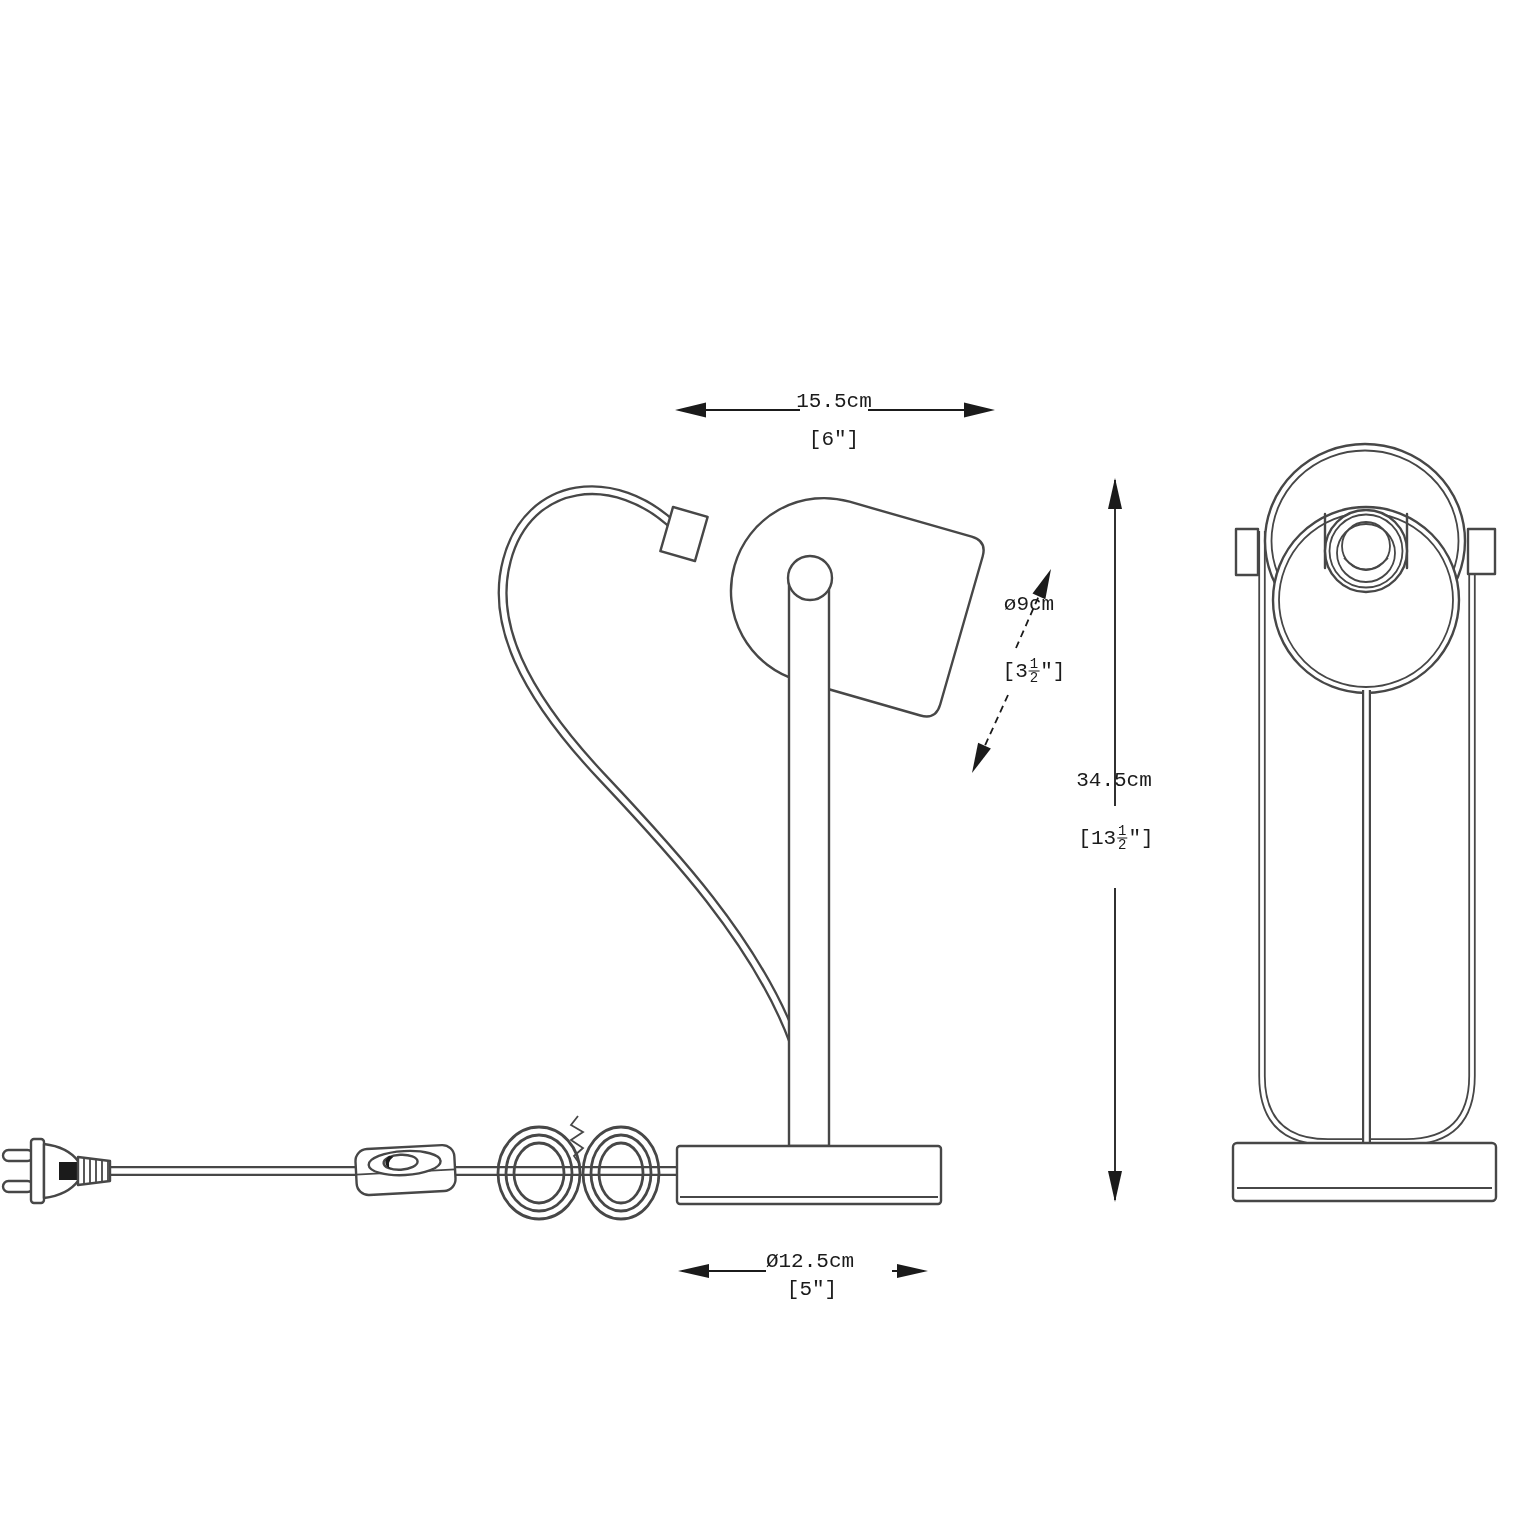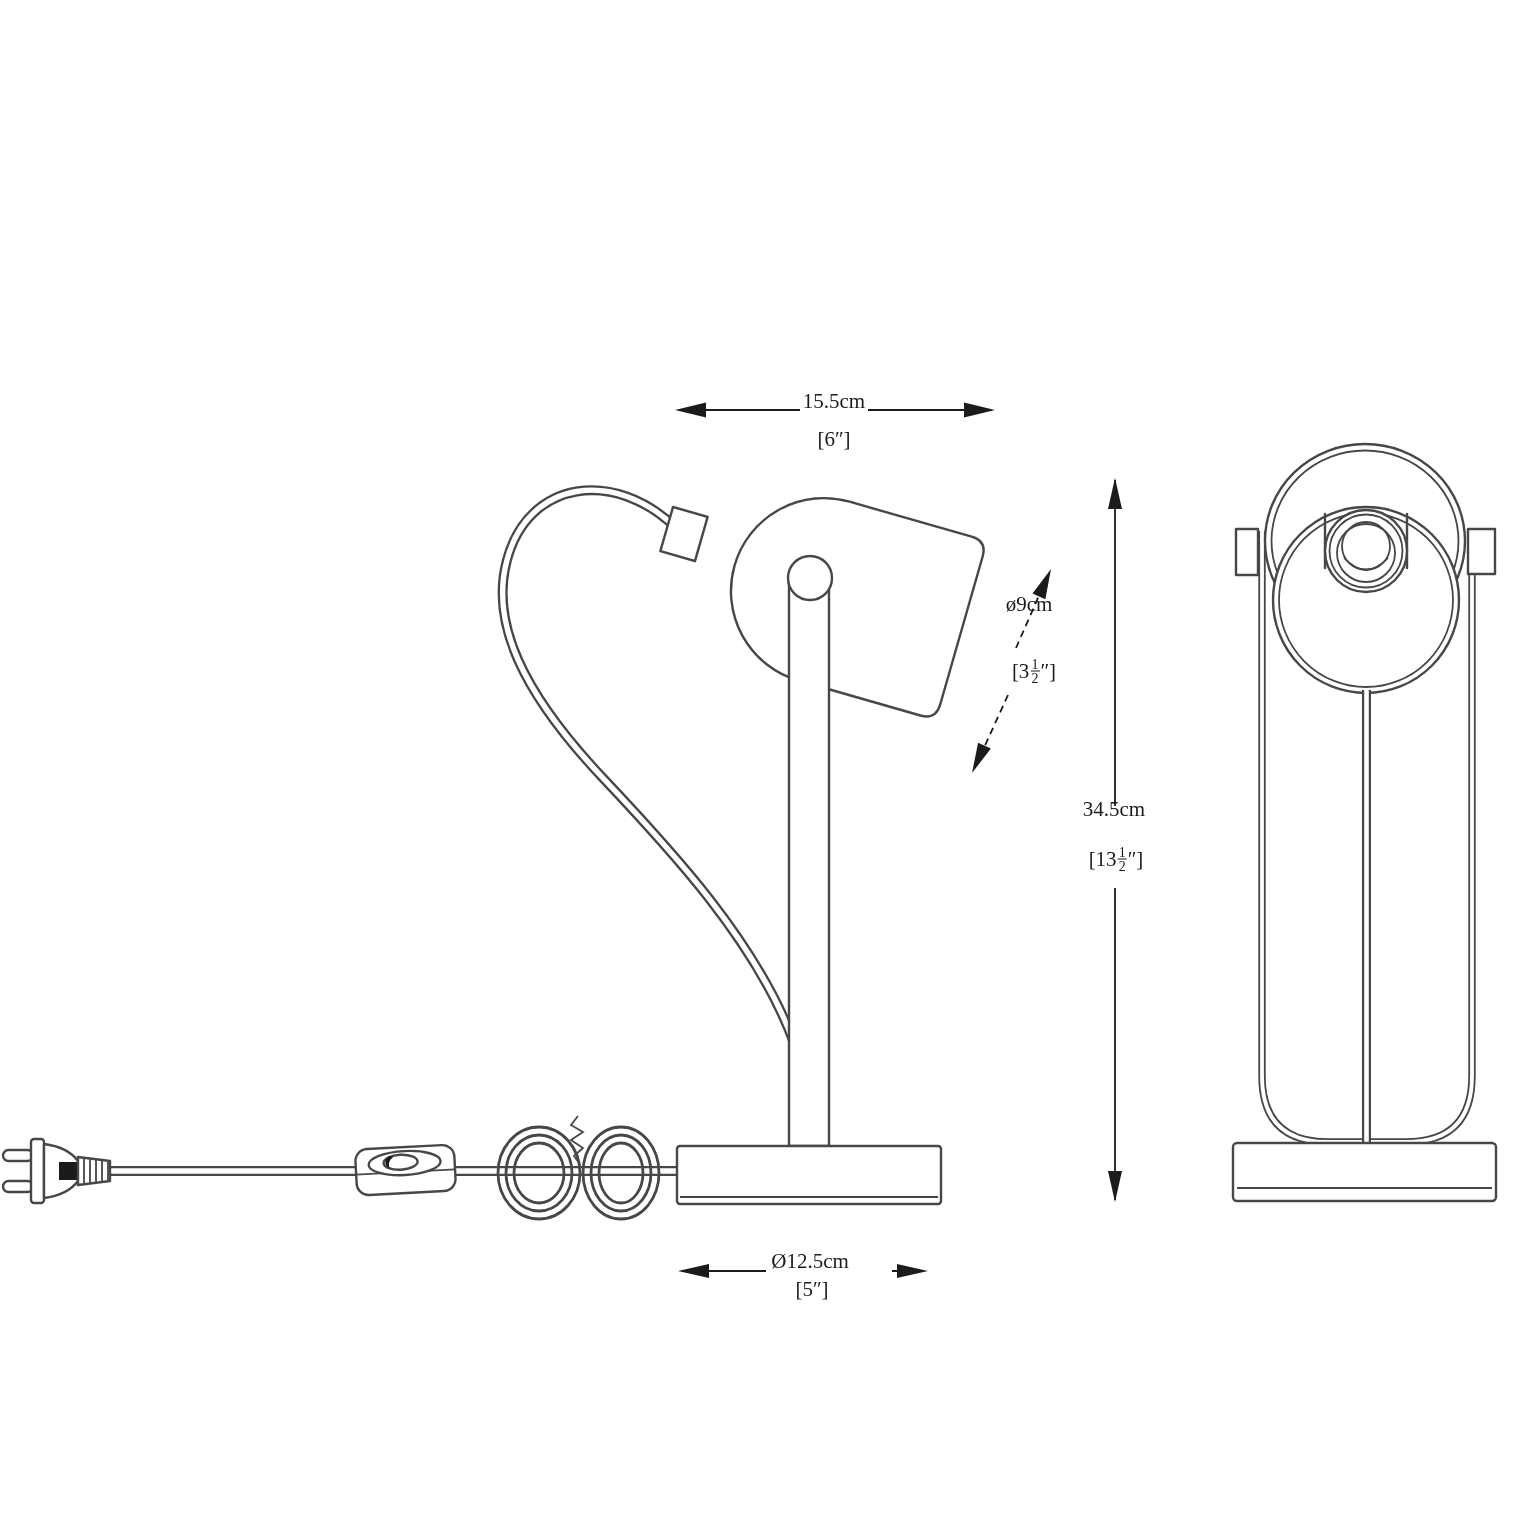--- a/index.html
+++ b/index.html
@@ -1,17 +1,17 @@
 <!DOCTYPE html>
 <html style="--background: #ffffff; --line: #474747; --dimension: #1b1b1b;"><head>
 <meta charset="utf-8">
 <style>
   html,body{margin:0;padding:0;background:var(--background,#fff);}
   #stage{position:relative;width:1540px;height:1540px;background:var(--background,#fff);
-         font-family:Liberation Serif, serif;overflow:hidden;}
+         font-family:Liberation Mono, monospace;overflow:hidden;}
   svg{position:absolute;left:0;top:0;}
   
   .s  {stroke:var(--line,#474747);fill:none;stroke-width:2.4;stroke-linecap:round;stroke-linejoin:round;}
   .sf {stroke:var(--line,#474747);fill:#fff;stroke-width:2.4;stroke-linejoin:round;}
   .thin{stroke:var(--line,#474747);fill:none;stroke-width:1.8;}
   .cable {stroke:var(--line,#474747);fill:none;stroke-width:10;stroke-linecap:butt;}
   .cablew{stroke:#fff;fill:none;stroke-width:5.4;stroke-linecap:butt;}
   .dbl {stroke:var(--line,#474747);fill:none;stroke-width:7.4;stroke-linecap:butt;}
   .dblw{stroke:#fff;fill:none;stroke-width:3.8;stroke-linecap:butt;}
   .coil{stroke:var(--line,#474747);fill:none;stroke-width:2.8;}
@@ -164,22 +164,22 @@
 <div class="dimtext" style="left:1029px;top:604px">ø9cm</div>
 <div class="dimtext" style="left:1034px;top:671px">
   <span>[3</span>
       <span class="frac">
         <span class="num">1</span>
         <span>2</span>
       </span>
       <span>″]</span>
 </div>
 
-<div class="dimtext" style="left:1114px;top:809px">34.5cm</div>
-<div class="dimtext" style="left:1116px;top:859px">
+<div class="dimtext" style="left:1114px;top:780px">34.5cm</div>
+<div class="dimtext" style="left:1116px;top:838px">
   <span>[13</span>
       <span class="frac">
         <span class="num">1</span>
         <span>2</span>
       </span>
       <span>″]</span>
 </div>
 
 <div class="dimtext" style="left:810px;top:1261px">Ø12.5cm</div>
 <div class="dimtext" style="left:812px;top:1289px">[5″]</div>

